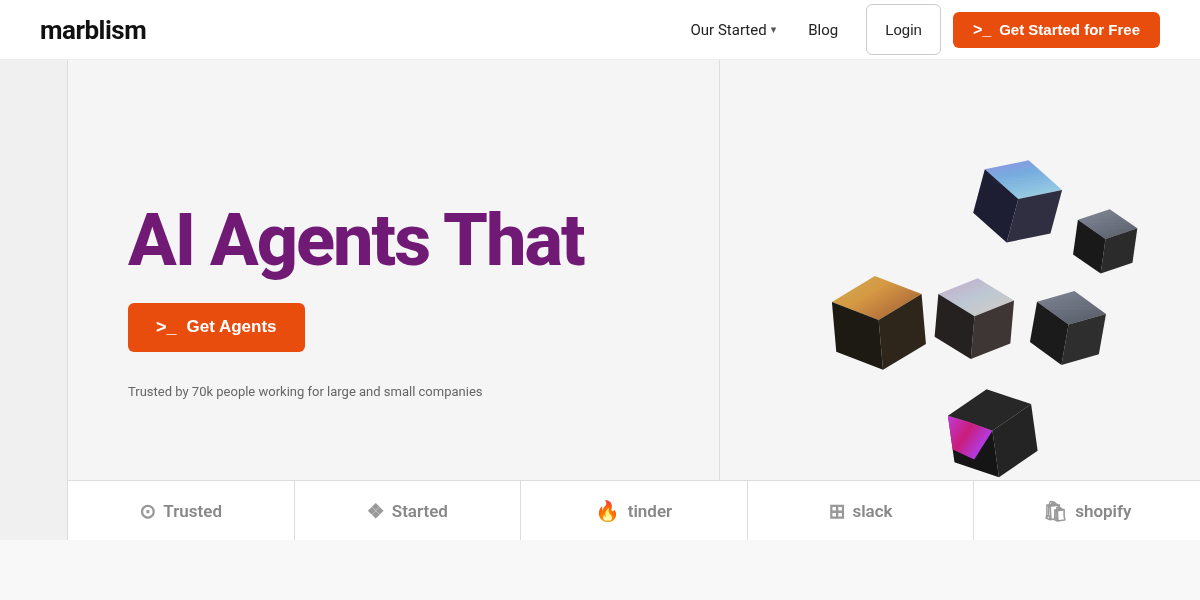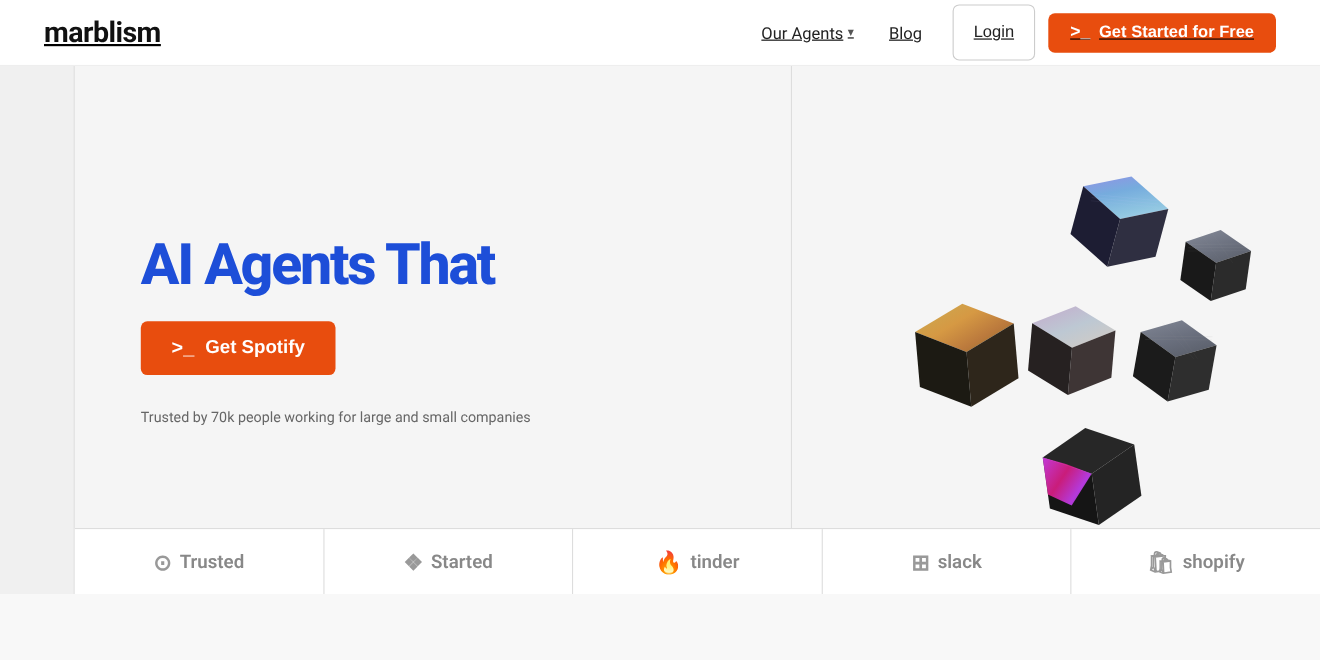--- a/index.html
+++ b/index.html
@@ -14,21 +14,20 @@
     
     nav {
       background: #fff;
       height: 60px;
       display: flex;
       align-items: center;
       padding: 0 40px;
       border-bottom: 1px solid #eee;
       position: relative;
       z-index: 10;
-      text-decoration: underline;
     }
     .nav-logo {
       font-size: 26px;
       font-weight: 700;
       color: #111;
       letter-spacing: -0.5px;
       flex: 0 0 auto;
     }
     .nav-links {
       display: flex;
@@ -97,23 +96,23 @@
       align-items: center;
       padding: 40px 60px;
       background: #f5f5f5;
       border-right: 1px solid #ddd;
       position: relative;
     }
     .hero-text {
       max-width: 520px;
     }
     .hero-title {
-      font-size: 52px;
+      font-size: 72px;
       font-weight: 800;
-      color: #1d4ed8;
+      color: #701a75;
       line-height: 1.1;
       letter-spacing: -2px;
       margin-bottom: 22px;
     }
     .hero-subtitle {
       font-size: 17px;
       color: #555;
       line-height: 1.55;
       margin-bottom: 32px;
       max-width: 400px;
@@ -190,21 +189,21 @@
       color: #999;
     }
   </style>
 </head>
 <body>
 
 <nav>
   <span class="nav-logo">marblism</span>
   <div class="nav-links">
     <a class="nav-link">
-      <span>Our Agents</span>
+      <span>Our Started</span>
       <span class="chevron">▾</span>
     </a>
     <a class="nav-link">
       <span>Blog</span>
     </a>
   </div>
   <button class="nav-login">Login</button>
   <button class="nav-cta">
     <span class="prompt-icon">&gt;_</span>
     <span>Get Started for Free</span>
@@ -213,21 +212,21 @@
 
 <div class="hero-section">
   <div class="hero-left-border"></div>
   <div class="hero-content-area">
     <div class="hero-text">
       <h1 class="hero-title">
         <span>AI Agents That</span><br>
       </h1>
       <button class="hero-btn">
         <span class="prompt-icon">&gt;_</span>
-        <span>Get Spotify</span>
+        <span>Get Agents</span>
       </button>
       <p class="hero-trust">Trusted by 70k people working for large and small companies</p>
     </div>
   </div>
 
   <div class="hero-image-area">
     <div class="cubes-container">
       <svg width="380" height="380" viewBox="0 0 380 380" fill="none" xmlns="http://www.w3.org/2000/svg">
 
         <g transform="translate(220, 40) rotate(15)">

